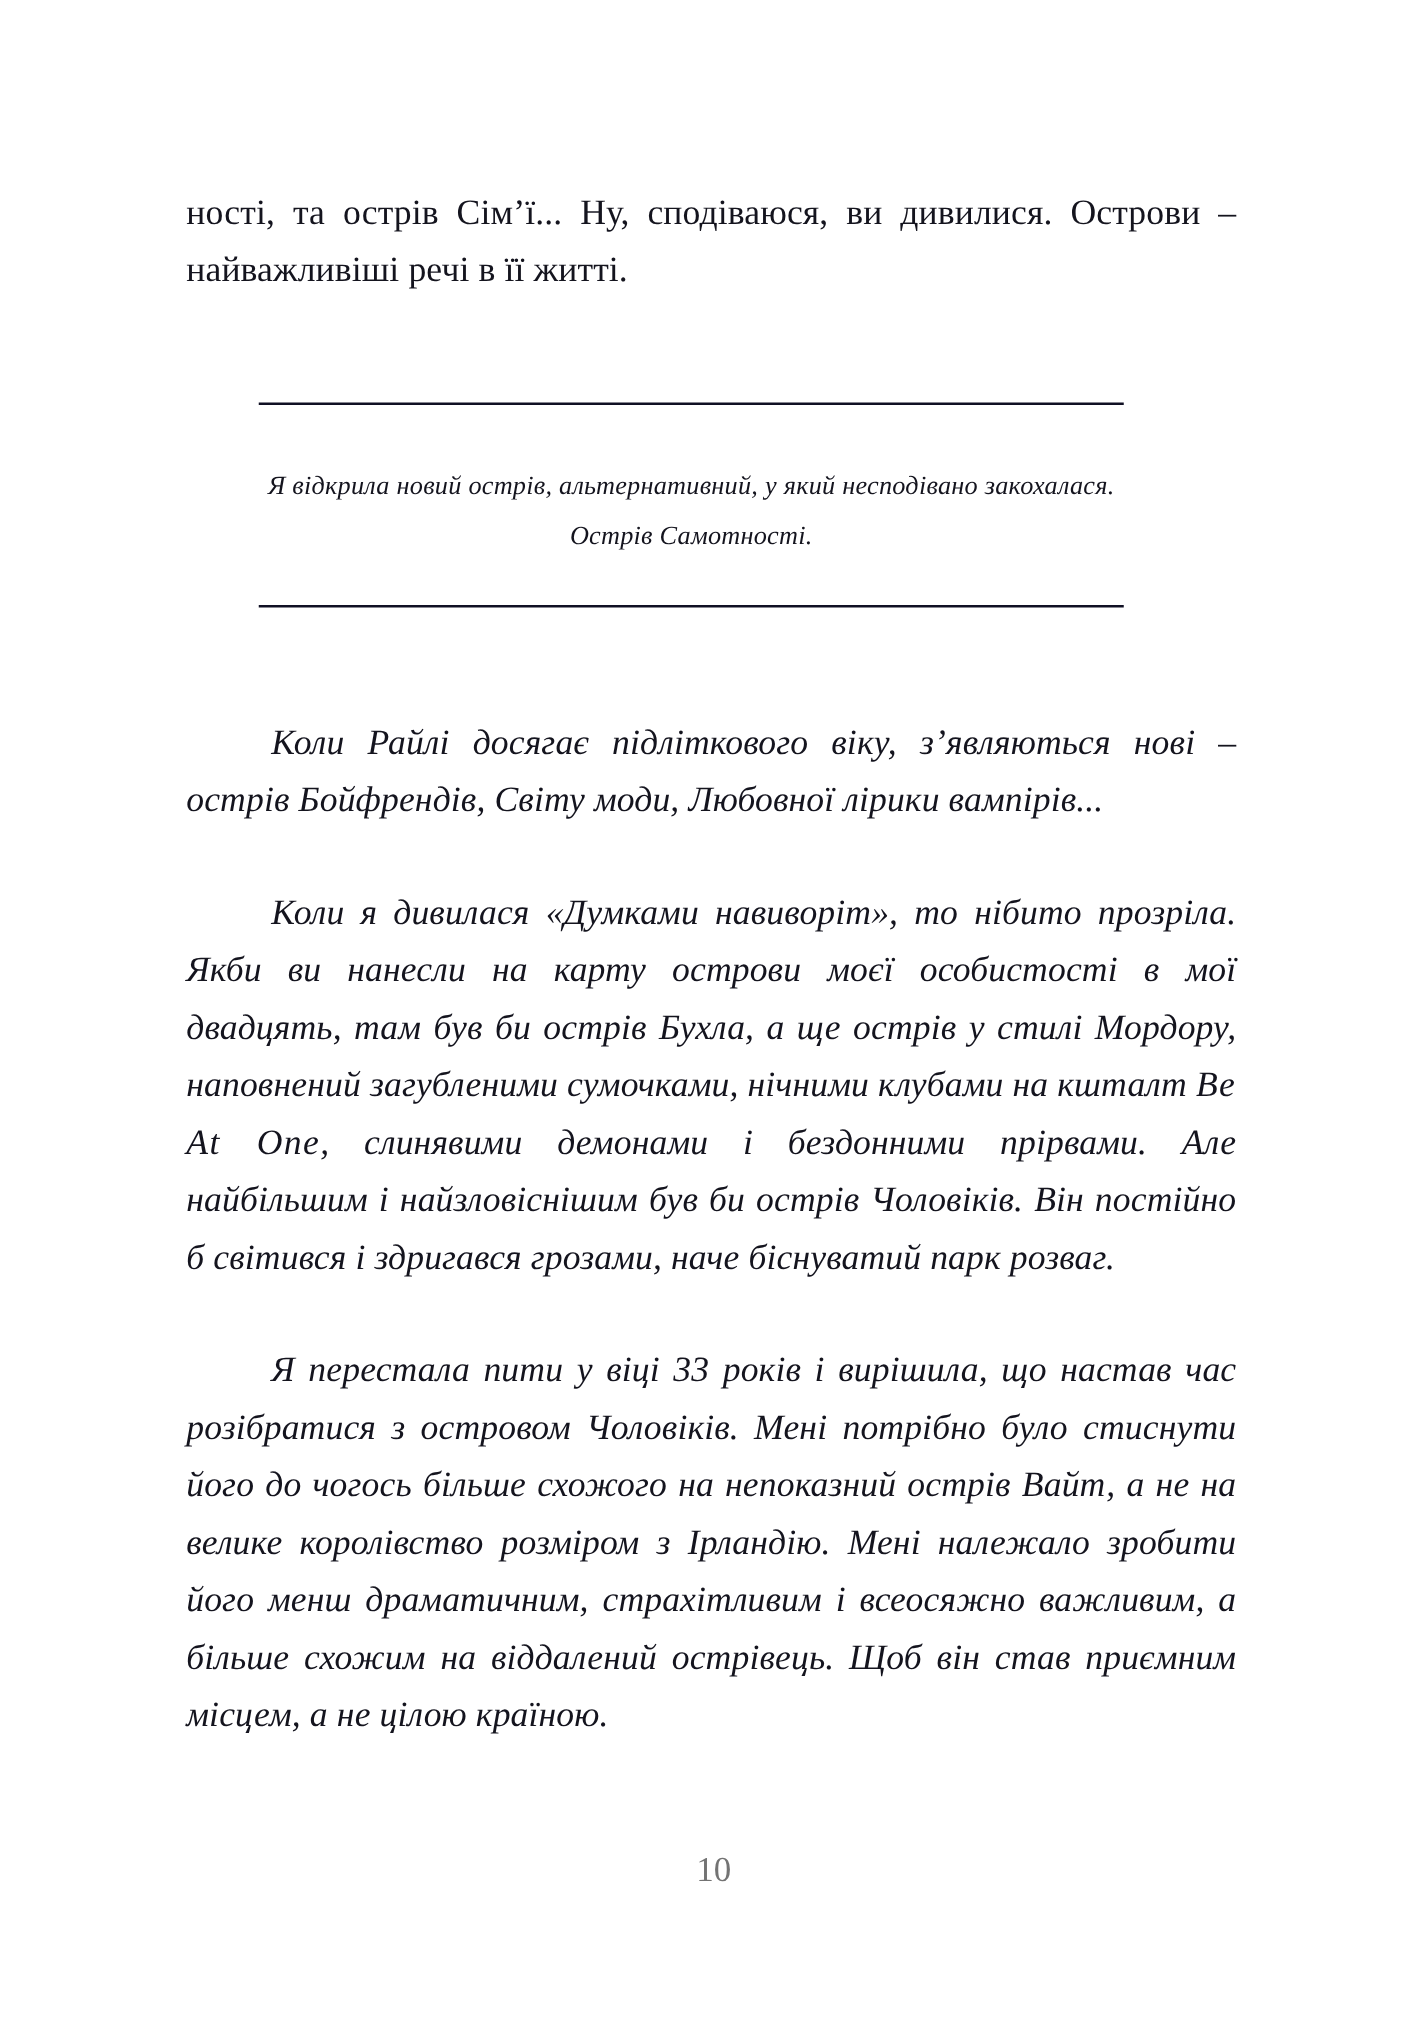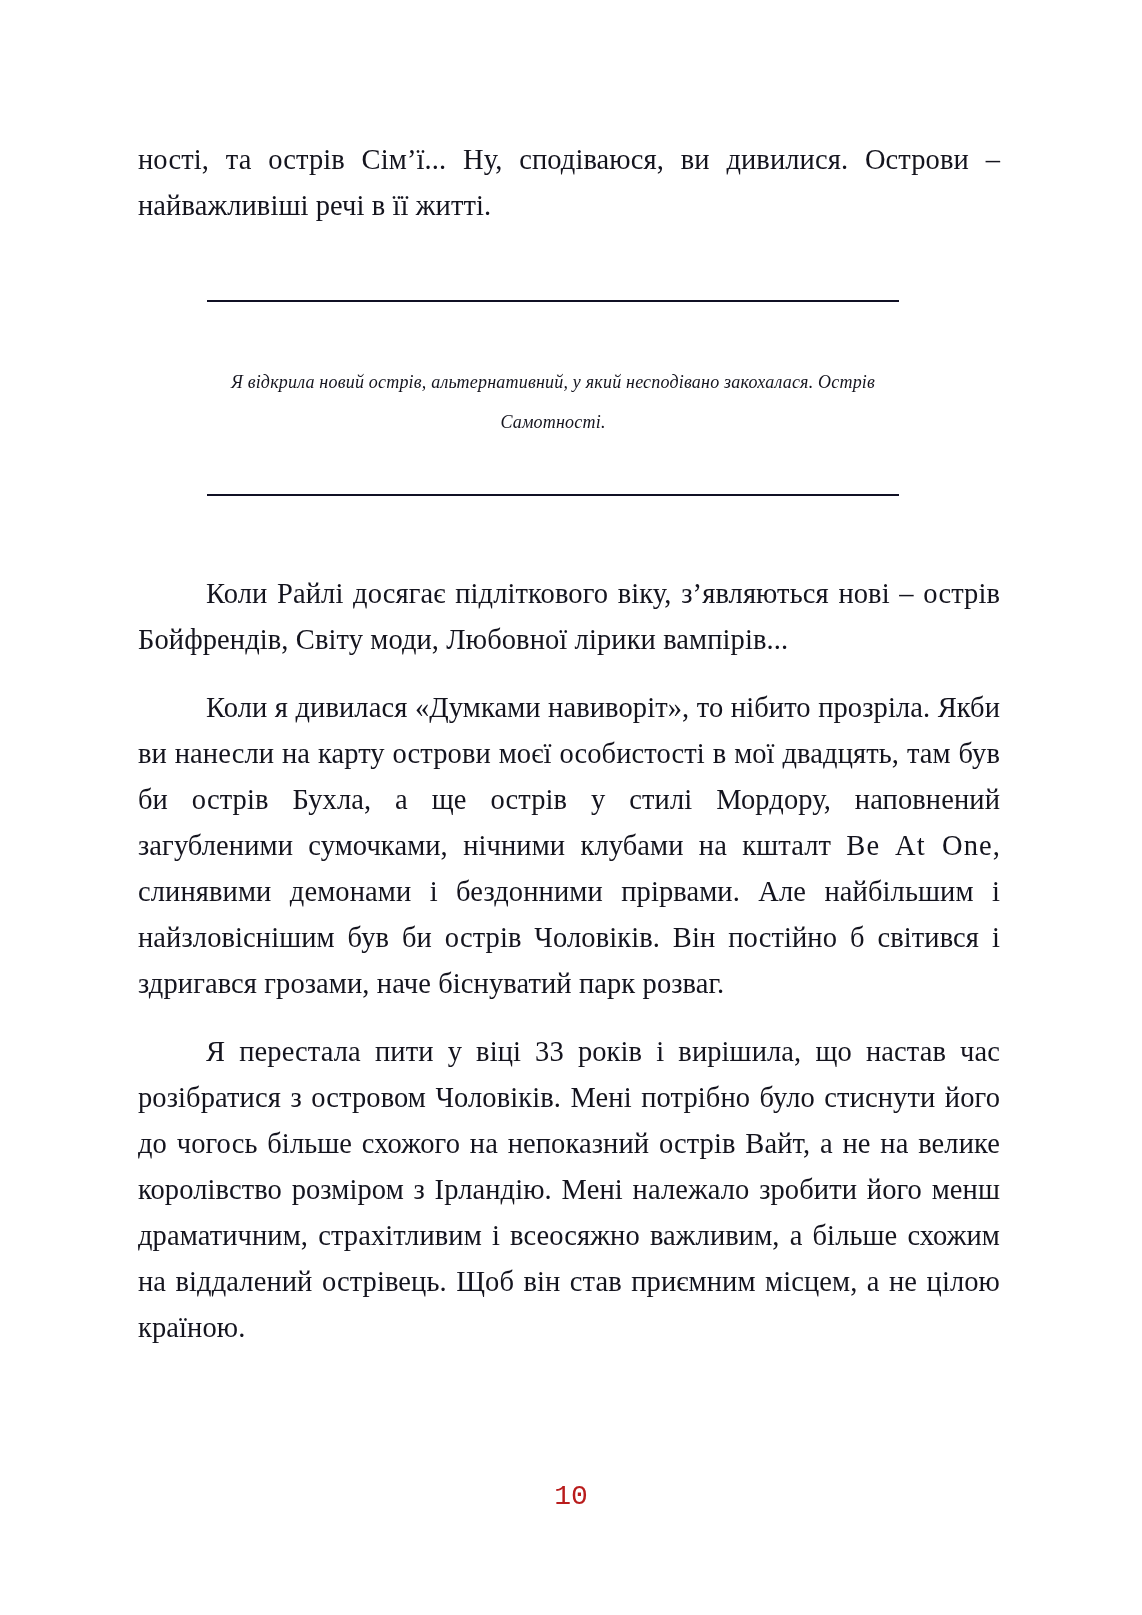--- a/index.html
+++ b/index.html
@@ -20,33 +20,34 @@
   }
 
   .content {
     position: absolute;
     left: 133px;
     top: 132px;
     width: 872px;
   }
 
   p.body {
-    margin: 5px;
+    margin: 16px;
     font-size: 28.5px;
     line-height: 46px;
     text-align: justify;
     text-justify: inter-word;
     color: #14141e;
     letter-spacing: 0.1px;
     -webkit-hyphens: none;
     hyphens: none;
   }
 
   p.body.indent {
     text-indent: 68px;
+    font-style: italic;
   }
 
   p.body.lead {
     text-indent: 0;
   }
 
   .para-gap {
     height: 12px;
   }
 
@@ -63,24 +64,24 @@
     height: 2px;
     background: #101024;
     line-height: 0;
     font-size: 0;
   }
 
   .pullquote-spacer-top { height: 44px; }
   .pullquote-spacer-bottom { height: 36px; }
 
   .pullquote-text {
-    margin: 16px;
+    margin: 0;
     font-family: "Liberation Serif", "DejaVu Serif", serif;
     font-style: italic;
-    font-size: 18px;
+    font-size: 21px;
     line-height: 40px;
     text-align: center;
     color: #14141e;
     letter-spacing: 0.2px;
   }
 
   
   .latin-name {
     font-family: "Liberation Serif", "DejaVu Serif", serif;
     letter-spacing: 1.1px;
@@ -91,22 +92,22 @@
 
   
   .folio {
     position: absolute;
     left: 0;
     right: 0;
     top: 1480px;
     text-align: center;
     font-size: 28px;
     line-height: 34px;
-    color: #b91c1c;
-    font-family: Liberation Mono, monospace;
+    color: #737373;
+    font-family: Liberation Serif, serif;
   }
 </style>
 </head>
 <body>
 
 <div class="page">
 
   <div class="content">
 
     <p class="body lead">ності, та острів Сім’ї... Ну, сподіваюся, ви дивилися. Острови – найважливіші речі в її житті.</p>

